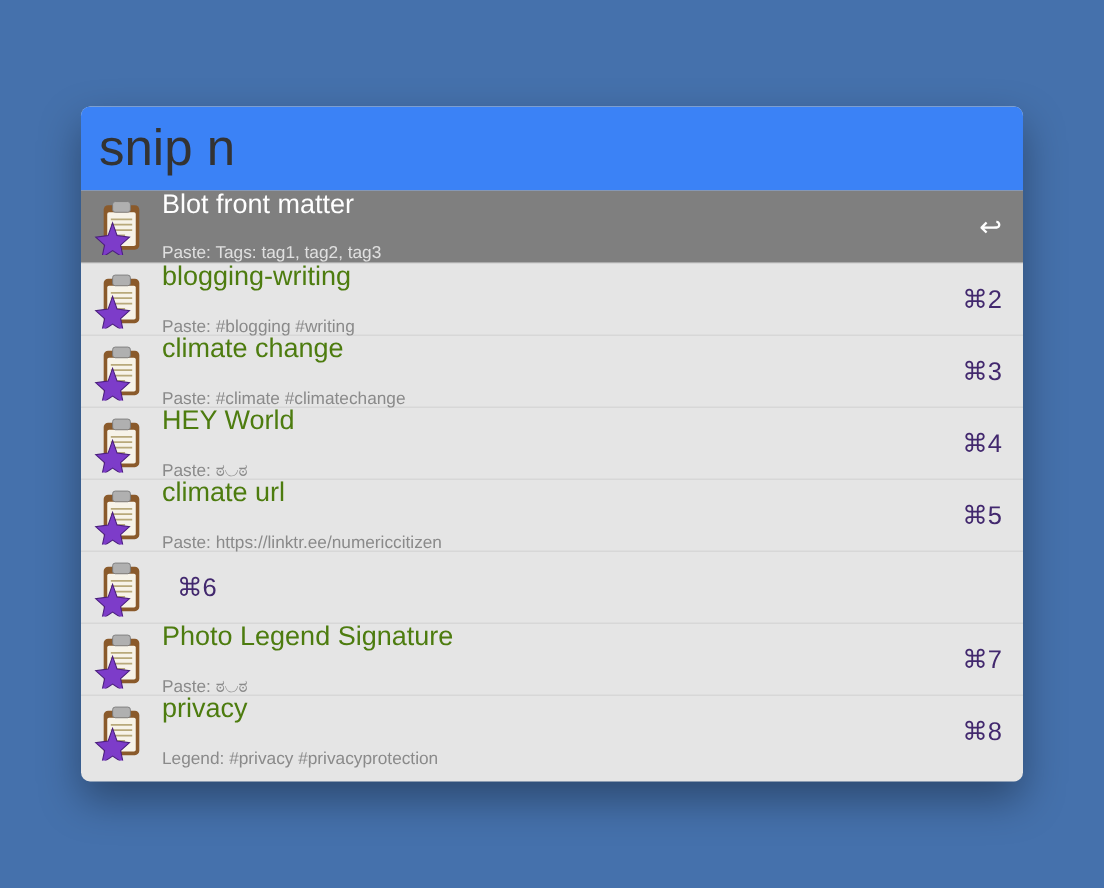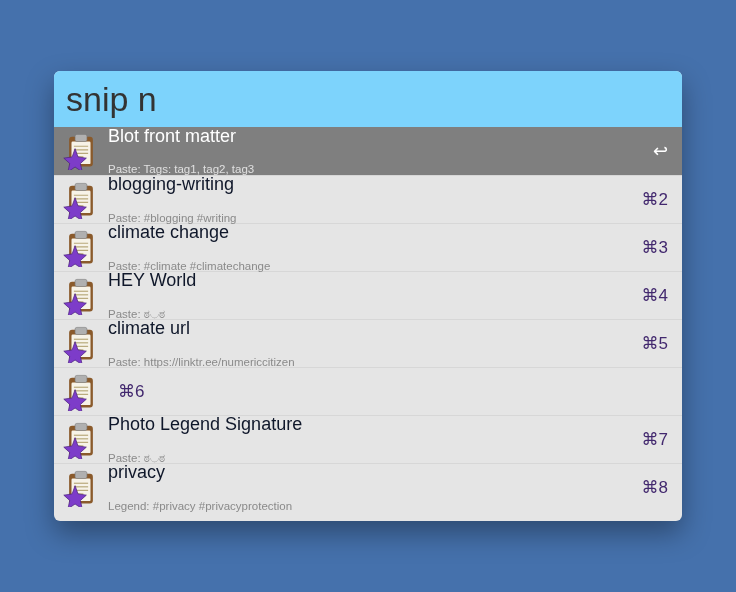--- a/index.html
+++ b/index.html
@@ -10,21 +10,21 @@
     display: flex; align-items: center; justify-content: center;
   }
   .panel {
     width: 628px;
     background: #e5e5e5;
     border-radius: 6px;
     box-shadow: 0 12px 28px rgba(0,0,0,0.35);
     overflow: hidden;
   }
   .search-wrap {
-    background: #7dd3fc;
+    background: #3b82f6;
     padding: 0 12px;
     height: 56px;
     display: flex; align-items: center;
   }
   .search-input {
     flex: 1;
     border: none; outline: none;
     font-size: 34px;
     color: #333;
     background: transparent;
@@ -36,21 +36,21 @@
     height: 48px;
     padding: 0 14px 0 8px;
     border-top: 1px solid rgba(0,0,0,0.06);
   }
   .row.selected {
     background: #7f7f7f;
     border-top: none;
   }
   .row .icon { width: 38px; height: 38px; flex-shrink: 0; margin-right: 8px; }
   .row .texts { flex: 1; min-width: 0; display: flex; flex-direction: column; justify-content: flex-end; line-height: 1.15; }
-  .row .title { font-size: 18px; font-weight: 400; color: #0f172a; white-space: nowrap; overflow: hidden; text-overflow: ellipsis; }
+  .row .title { font-size: 18px; font-weight: 400; color: #4d7c0f; white-space: nowrap; overflow: hidden; text-overflow: ellipsis; }
   .row .subtitle { font-size: 11.5px; color: #8a8a8a; white-space: nowrap; overflow: hidden; text-overflow: ellipsis; margin-top: 17px; }
   .row.selected .title { color: #ffffff; }
   .row.selected .subtitle { color: #e0e0e0; }
   .row .shortcut {
     font-size: 17px;
     color: #42286e;
     font-weight: 500;
     margin-left: 10px;
     flex-shrink: 0;
   }

